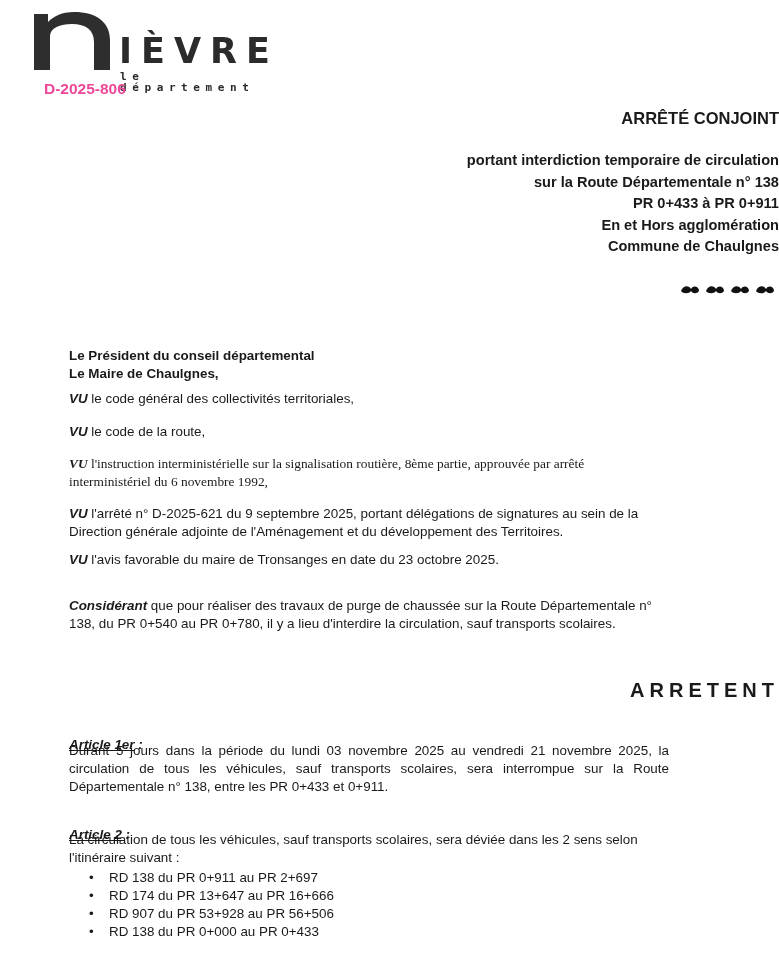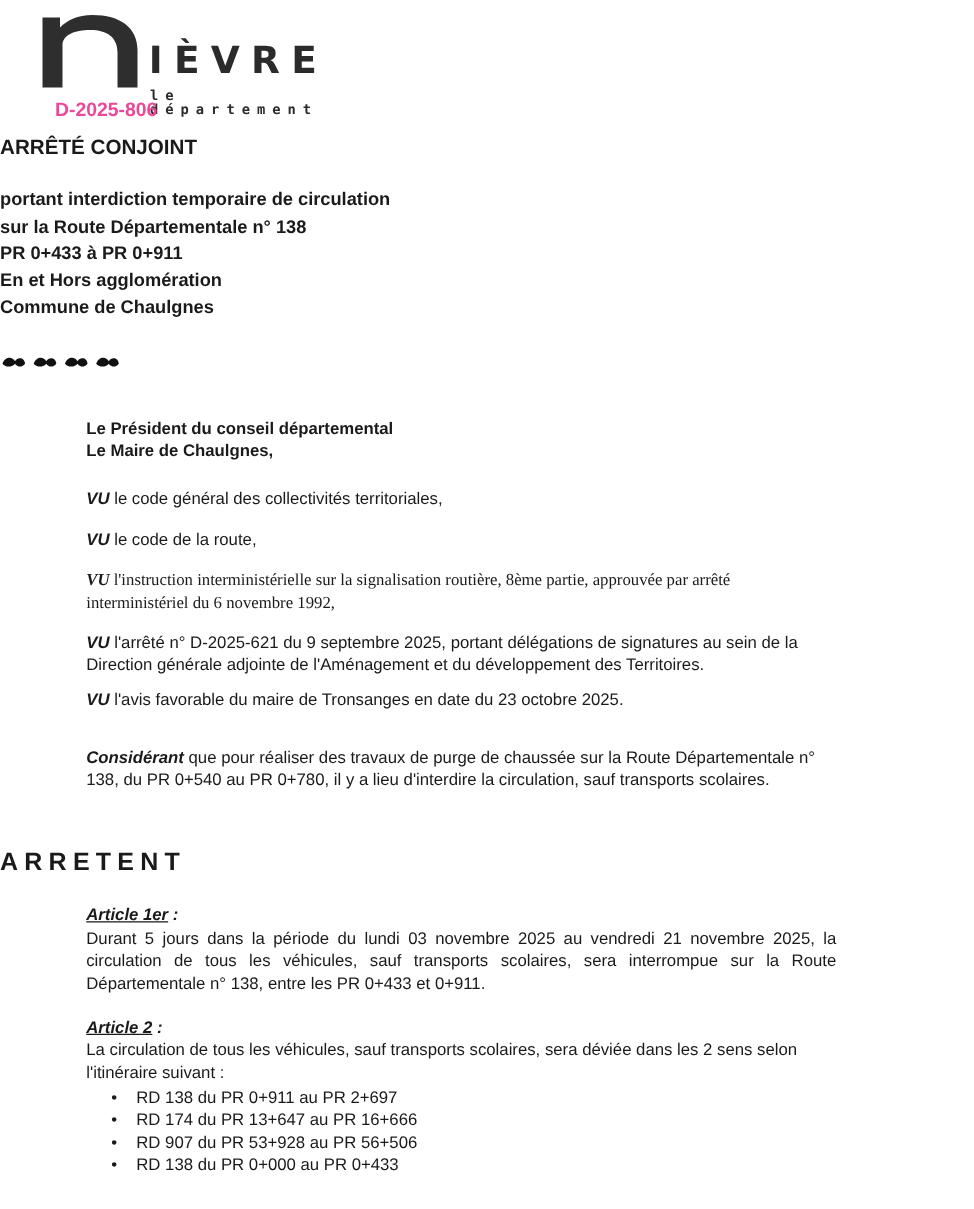--- a/index.html
+++ b/index.html
@@ -9,40 +9,40 @@
       color: #1a1a1a;
     }
     .page { position: absolute; left: 0; top: 0; width: 779px; height: 967px; }
 
     
     .logo { position: absolute; left: 30px; top: 12px; width: 260px; height: 70px; }
     .logo svg { position: absolute; left: 0; top: 0; }
     .logo-word {
       position: absolute; left: 89px; top: 22px;
       font-family: "DejaVu Sans", sans-serif; font-weight: bold;
-      font-size: 30px; letter-spacing: 9px; color: #2b2b2b; line-height: 1;
+      font-size: 35px; letter-spacing: 9px; color: #2b2b2b; line-height: 1;
     }
     .logo-sub {
       position: absolute; left: 90px; top: 59px;
       font-family: "DejaVu Sans Mono", monospace; font-size: 11px;
       letter-spacing: 5.6px; color: #2b2b2b; line-height: 1; font-weight: bold;
     }
     .ref {
       position: absolute; left: 44px; top: 80px;
       font-size: 15.5px; font-weight: bold; color: #ec4899;
     }
 
     
-    .center { position: absolute; left: 0; width: 779px; text-align: left; }
+    .center { position: absolute; left: 0; width: 779px; text-align: right; }
     .doc-title { top: 109px; font-size: 16.5px; font-weight: bold; }
     .subtitle { top: 150px; font-size: 14.6px; font-weight: bold; line-height: 21.6px; }
     .ornament { top: 282px; font-size: 16px; letter-spacing: 4px; color: #111; }
 
     
-    .body-block { position: absolute; left: 69px; width: 600px; font-size: 13.4px; line-height: 18px; }
+    .body-block { position: absolute; left: 69px; width: 600px; font-size: 13.4px; line-height: 18px; margin-top: 13px; }
     .authority { top: 334px; font-weight: bold; }
     .vu { font-style: italic; font-weight: bold; }
     .p { margin: 0; }
     .vu1 { top: 390px; }
     .vu2 { top: 423px; }
     .vu3 { top: 455px; font-family: Liberation Serif, serif; }
     .vu4 { top: 505px; }
     .vu5 { top: 551px; }
     .consid { top: 597px; }
     .consid .lead { font-style: italic; font-weight: bold; }

